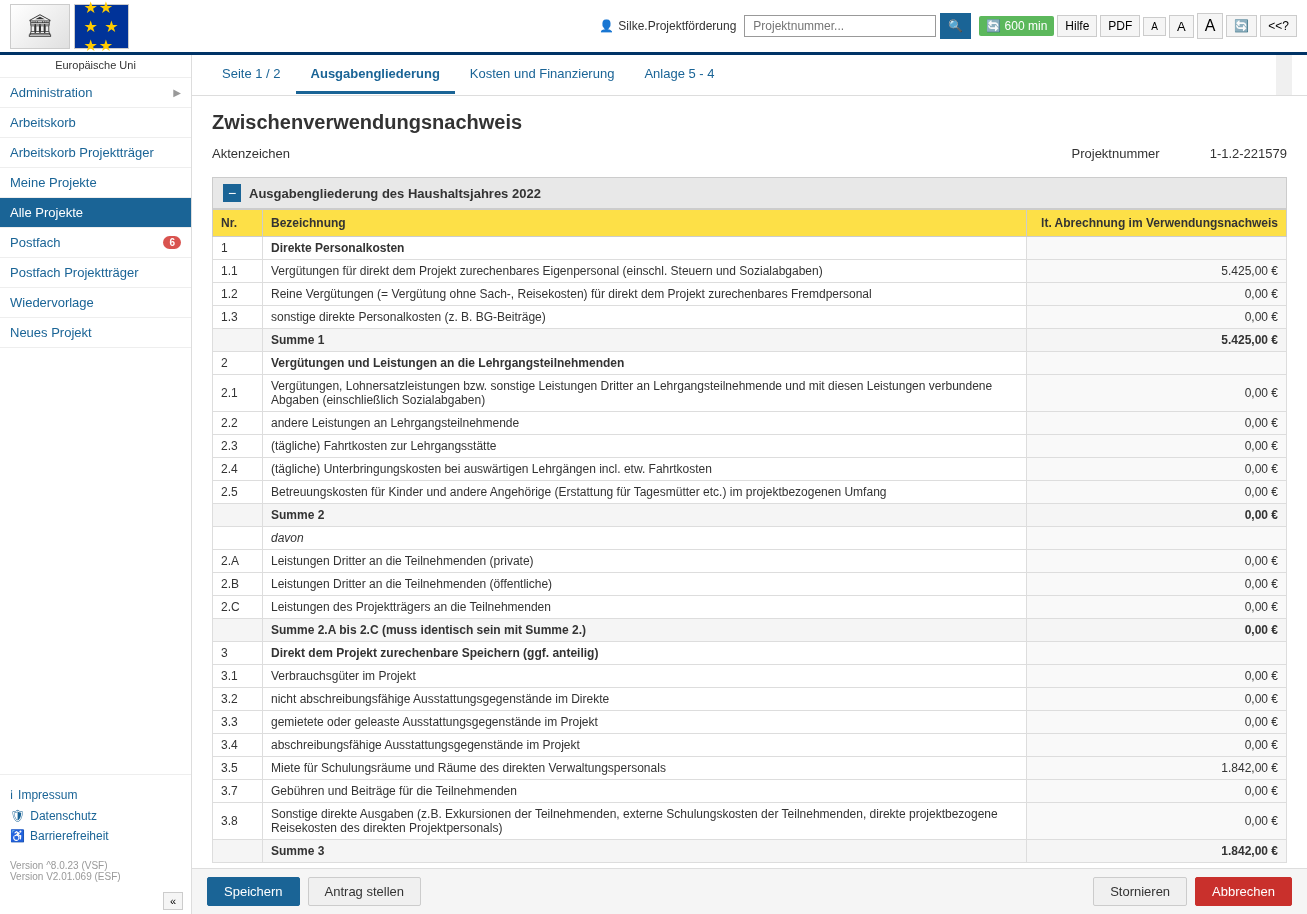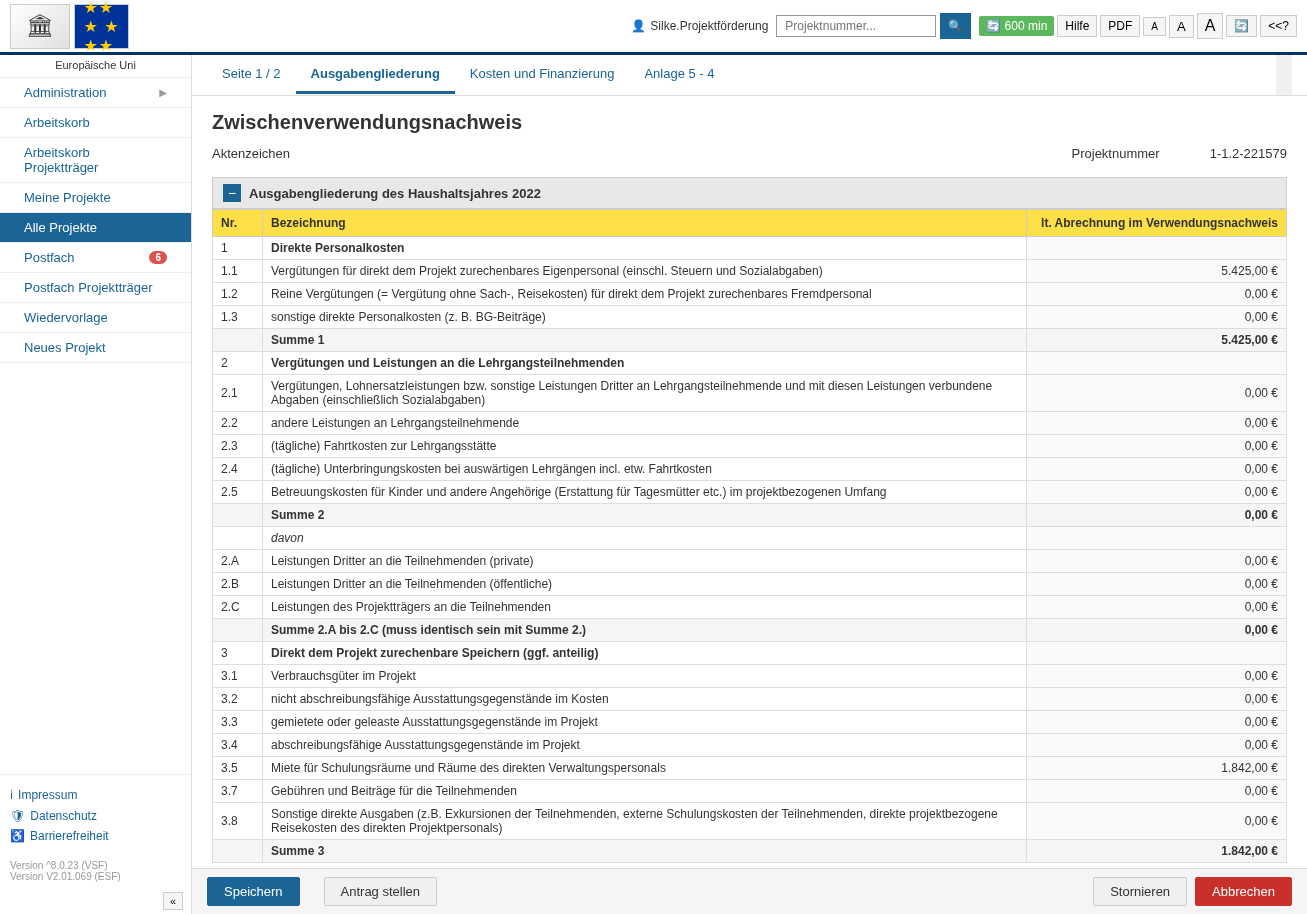--- a/index.html
+++ b/index.html
@@ -50,21 +50,21 @@
       color: #333;
     }
     .header-search {
       display: flex;
       align-items: center;
       gap: 4px;
     }
     .header-search input {
       border: 1px solid #999;
       padding: 3px 8px;
-      width: 160px;
+      width: 192px;
       font-size: 12px;
       color: #999;
     }
     .header-btn {
       background: #1a6496;
       color: #fff;
       border: none;
       padding: 4px 8px;
       font-size: 12px;
       cursor: pointer;
@@ -110,21 +110,21 @@
       text-align: center;
       font-size: 11px;
       color: #333;
       padding: 4px 0 6px;
       border-bottom: 1px solid #eee;
     }
     .sidebar-item {
       display: flex;
       align-items: center;
       justify-content: space-between;
-      padding: 7px 24px;
+      padding: 7px 10px;
       font-size: 13px;
       color: #1a6496;
       cursor: pointer;
       border-bottom: 1px solid #eee;
       text-decoration: none;
     }
     .sidebar-item.active {
       background: #1a6496;
       color: #fff;
     }
@@ -291,21 +291,21 @@
     
     .footer {
       background: #f5f5f5;
       border-top: 1px solid #ddd;
       padding: 8px 15px;
       display: flex;
       gap: 8px;
       align-items: center;
       justify-content: space-between;
     }
-    .footer-left { display: flex; gap: 24px; border-radius: 14px; }
+    .footer-left { display: flex; gap: 8px; border-radius: 14px; }
     .footer-right { display: flex; gap: 8px; }
     .btn-primary {
       background: #1a6496;
       color: #fff;
       border: 1px solid #1a6496;
       padding: 6px 16px;
       font-size: 13px;
       cursor: pointer;
       border-radius: 2px;
     }
@@ -549,21 +549,21 @@
               <td style="font-weight: bold;">Direkt dem Projekt zurechenbare Speichern (ggf. anteilig)</td>
               <td class="amount"></td>
             </tr>
             <tr>
               <td class="nr">3.1</td>
               <td>Verbrauchsgüter im Projekt</td>
               <td class="amount">0,00 €</td>
             </tr>
             <tr>
               <td class="nr">3.2</td>
-              <td>nicht abschreibungsfähige Ausstattungsgegenstände im Kosten</td>
+              <td>nicht abschreibungsfähige Ausstattungsgegenstände im Direkte</td>
               <td class="amount">0,00 €</td>
             </tr>
             <tr>
               <td class="nr">3.3</td>
               <td>gemietete oder geleaste Ausstattungsgegenstände im Projekt</td>
               <td class="amount">0,00 €</td>
             </tr>
             <tr>
               <td class="nr">3.4</td>
               <td>abschreibungsfähige Ausstattungsgegenstände im Projekt</td>

